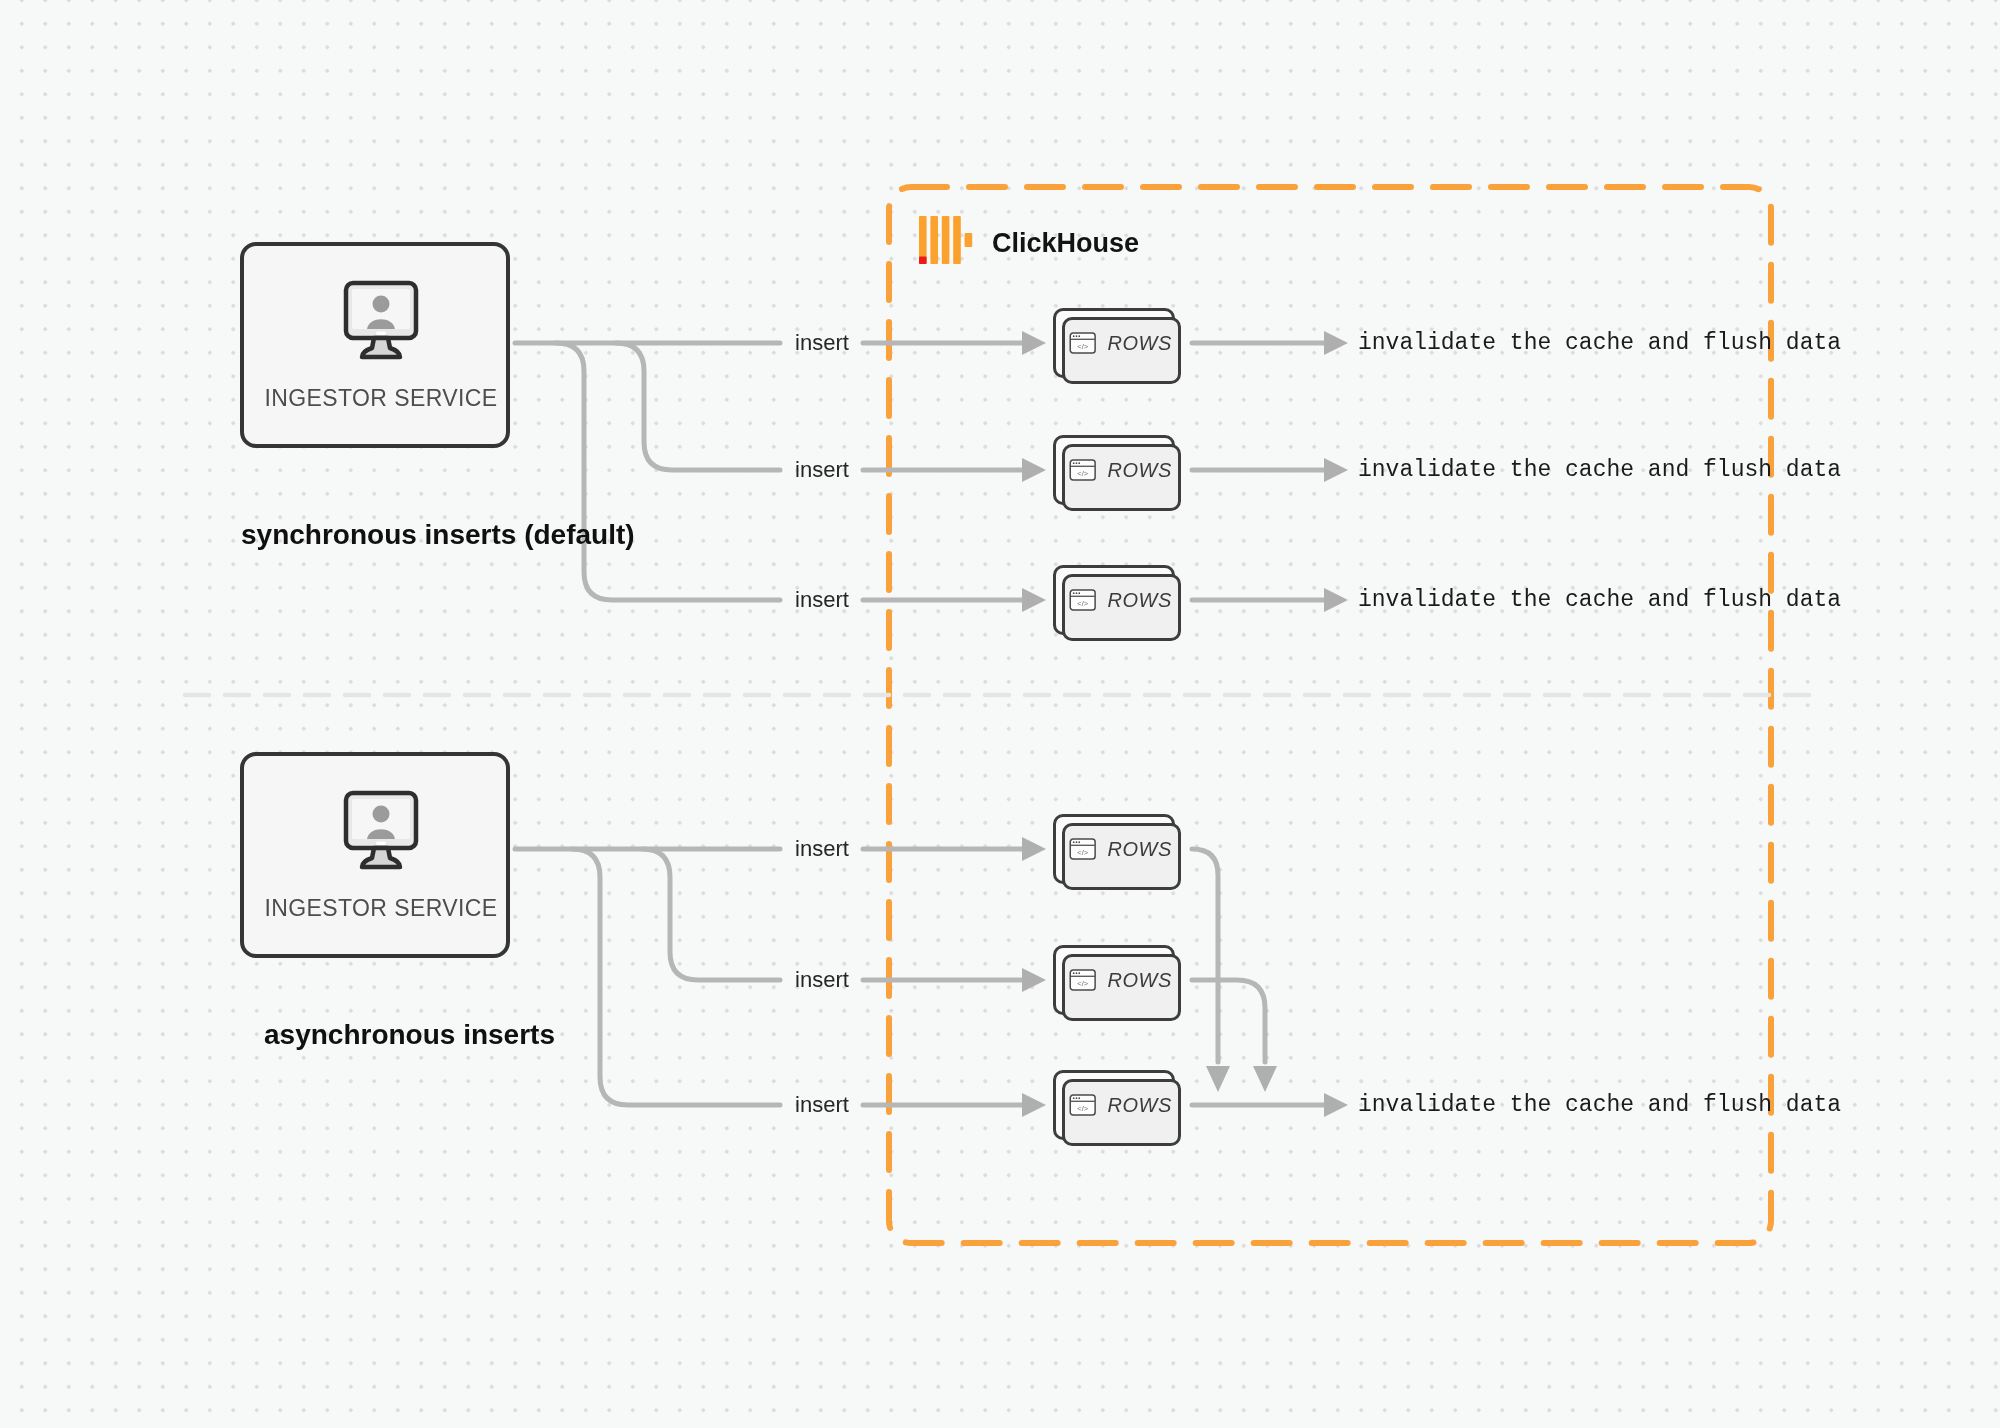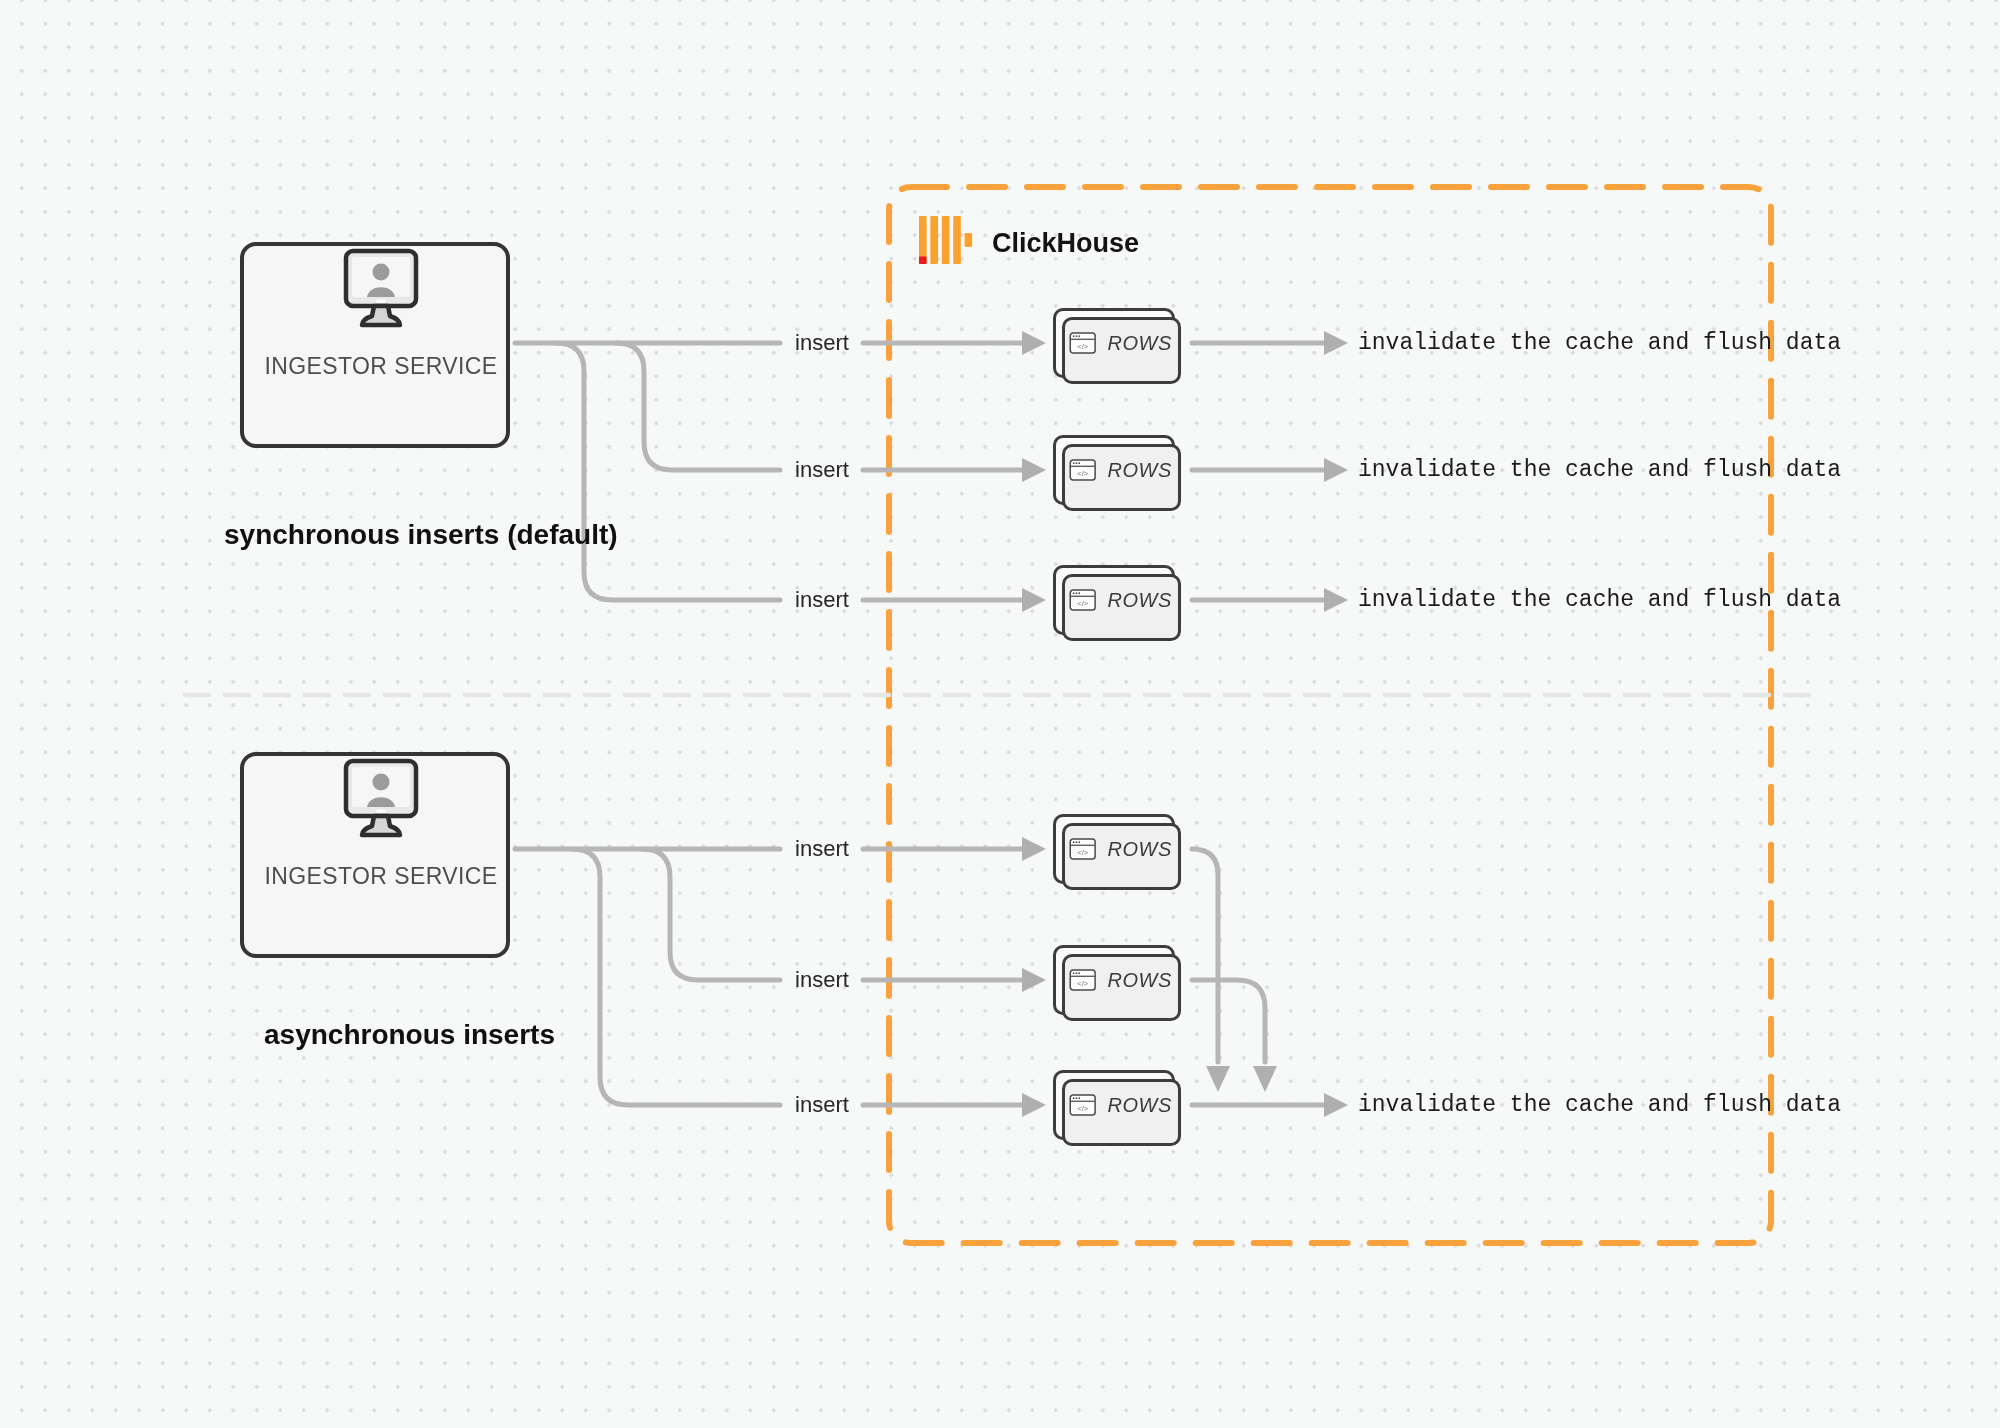--- a/index.html
+++ b/index.html
@@ -15,21 +15,21 @@
     background-size:23.5px 23.5px;
     background-position:10px 12px;
     overflow:hidden;
   }
   svg.wires{position:absolute;left:0;top:0;z-index:1;}
 
   
   .ingestor{
     position:absolute;width:270px;height:206px;box-sizing:border-box;
     border:4px solid #353535;border-radius:16px;background:#f6f6f6;
-    display:flex;flex-direction:column;align-items:center;
+    display:flex;flex-direction:column;align-items:center;justify-content:center;
     gap:13px;z-index:3;padding-left:12px;
   }
   .ingestor .ing-label{
     font-size:23px;color:#4d4d4d;font-weight:500;letter-spacing:.4px;white-space:nowrap;
   }
 
   
   .caption{
     position:absolute;transform:translateY(-50%);
     font-size:28px;font-weight:700;color:#101010;white-space:nowrap;z-index:3;
@@ -134,21 +134,21 @@
       <rect x="15" y="5" width="70" height="55" rx="7" fill="#e8e8e8" stroke="#2e2e2e" stroke-width="4.5"></rect>
       <rect x="21" y="11" width="58" height="40" rx="2" fill="#f6f6f6"></rect>
       <circle cx="50" cy="26" r="8.5" fill="#9b9b9b"></circle>
       <path d="M36 51 C38 38 62 38 64 51 Z" fill="#9b9b9b"></path>
       <rect x="45" y="53.5" width="10" height="3.5" rx="1.7" fill="#ffffff" opacity="0.9"></rect>
       <path d="M43 60 L41 70 C35 72 31 75 31 79 L69 79 C69 75 65 72 59 70 L57 60 Z" fill="#d5d5d5" stroke="#2e2e2e" stroke-width="4.5" stroke-linejoin="round"></path>
     </svg>
     <div class="ing-label">INGESTOR SERVICE</div>
   </div>
 
-  <div class="caption" style="left:224px;top:535px;">synchronous inserts (default)</div>
+  <div class="caption" style="left:241px;top:535px;">synchronous inserts (default)</div>
   <div class="caption" style="left:248px;top:1035px;margin-left:16px;">asynchronous inserts</div>
 
   <svg class="ch-logo" style="left:917px;top:214px;" width="58" height="54" viewBox="0 0 58 54">
     <rect x="2" y="2" width="7.6" height="48" rx="1" fill="#FAA12E"></rect>
     <rect x="13.4" y="2" width="7.6" height="48" rx="1" fill="#FAA12E"></rect>
     <rect x="24.8" y="2" width="7.6" height="48" rx="1" fill="#FAA12E"></rect>
     <rect x="36.2" y="2" width="7.6" height="48" rx="1" fill="#FAA12E"></rect>
     <rect x="47.6" y="19" width="7.6" height="14" rx="1" fill="#FAA12E"></rect>
     <rect x="2" y="42.4" width="7.6" height="7.6" rx="1" fill="#EE1A1A"></rect>
   </svg>

